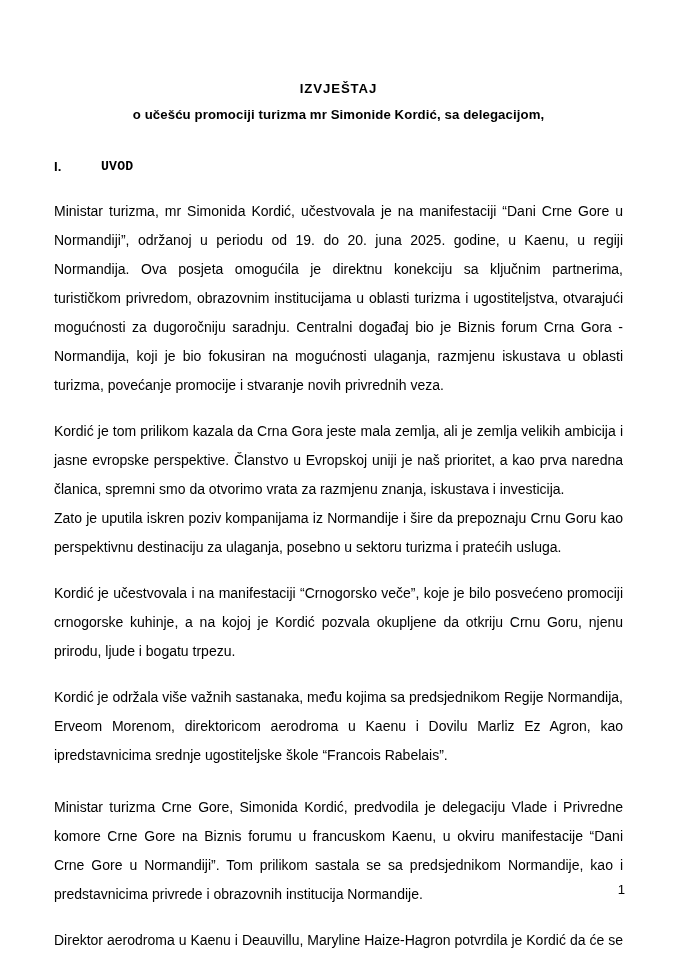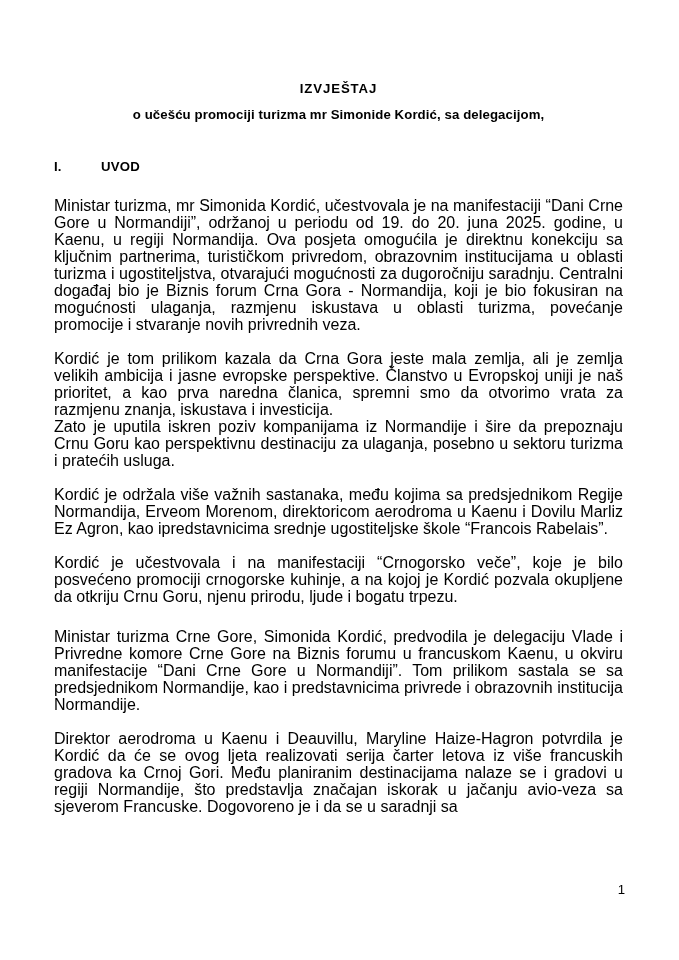--- a/index.html
+++ b/index.html
@@ -42,24 +42,25 @@
     font-weight: bold;
     margin-top: 34px;
     margin-bottom: 0;
   }
   .section-heading .num {
     width: 47px;
     flex: 0 0 47px;
   }
   .section-heading .label {
     letter-spacing: 0.2px;
+    font-family: Liberation Mono, monospace;
   }
   p.body-par {
-    font-size: 16px;
-    line-height: 17px;
+    font-size: 14px;
+    line-height: 29px;
     text-align: justify;
     margin: 17px 0 0 0;
     hyphens: none;
   }
   p.body-par.tight {
     margin-top: 0;
   }
   .spacer-uvod { height: 6px; }
   .page-number {
     position: absolute;
@@ -80,22 +81,22 @@
 
   <div class="section-heading">
     <span class="num">I.</span>
     <span class="label">UVOD</span>
   </div>
   <div class="spacer-uvod"></div>
 
   <p class="body-par">Ministar turizma, mr Simonida Kordić, učestvovala je na manifestaciji “Dani Crne Gore u Normandiji”, održanoj u periodu od 19. do 20. juna 2025. godine, u Kaenu, u regiji Normandija. Ova posjeta omogućila je direktnu konekciju sa ključnim partnerima, turističkom privredom, obrazovnim institucijama u oblasti turizma i ugostiteljstva, otvarajući mogućnosti za dugoročniju saradnju. Centralni događaj bio je Biznis forum Crna Gora - Normandija, koji je bio fokusiran na mogućnosti ulaganja, razmjenu iskustava u oblasti turizma, povećanje promocije i stvaranje novih privrednih veza.</p>
   <p class="body-par">Kordić je tom prilikom kazala da Crna Gora jeste mala zemlja, ali je zemlja velikih ambicija i jasne evropske perspektive. Članstvo u Evropskoj uniji je naš prioritet, a kao prva naredna članica, spremni smo da otvorimo vrata za razmjenu znanja, iskustava i investicija.</p>
   <p class="body-par tight">Zato je uputila iskren poziv kompanijama iz Normandije i šire da prepoznaju Crnu Goru kao perspektivnu destinaciju za ulaganja, posebno u sektoru turizma i pratećih usluga.</p>
+  <p class="body-par">Kordić je učestvovala i na manifestaciji “Crnogorsko veče”, koje je bilo posvećeno promociji crnogorske kuhinje, a na kojoj je Kordić pozvala okupljene da otkriju Crnu Goru, njenu prirodu, ljude i bogatu trpezu.</p>
   <p class="body-par">Kordić je održala više važnih sastanaka, među kojima sa predsjednikom Regije Normandija, Erveom Morenom, direktoricom aerodroma u Kaenu i Dovilu Marliz Ez Agron, kao ipredstavnicima srednje ugostiteljske škole “Francois Rabelais”.</p>
-  <p class="body-par">Kordić je učestvovala i na manifestaciji “Crnogorsko veče”, koje je bilo posvećeno promociji crnogorske kuhinje, a na kojoj je Kordić pozvala okupljene da otkriju Crnu Goru, njenu prirodu, ljude i bogatu trpezu.</p>
 
   <div class="spacer-uvod"></div>
 
   <p class="body-par">Ministar turizma Crne Gore, Simonida Kordić, predvodila je delegaciju Vlade i Privredne komore Crne Gore na Biznis forumu u francuskom Kaenu, u okviru manifestacije “Dani Crne Gore u Normandiji”. Tom prilikom sastala se sa predsjednikom Normandije, kao i predstavnicima privrede i obrazovnih institucija Normandije.</p>
   <p class="body-par">Direktor aerodroma u Kaenu i Deauvillu, Maryline Haize-Hagron potvrdila je Kordić da će se ovog ljeta realizovati serija čarter letova iz više francuskih gradova ka Crnoj Gori. Među planiranim destinacijama nalaze se i gradovi u regiji Normandije, što predstavlja značajan iskorak u jačanju avio-veza sa sjeverom Francuske. Dogovoreno je i da se u saradnji sa</p>
 
   <div class="page-number">1</div>
 
 </div>
 

